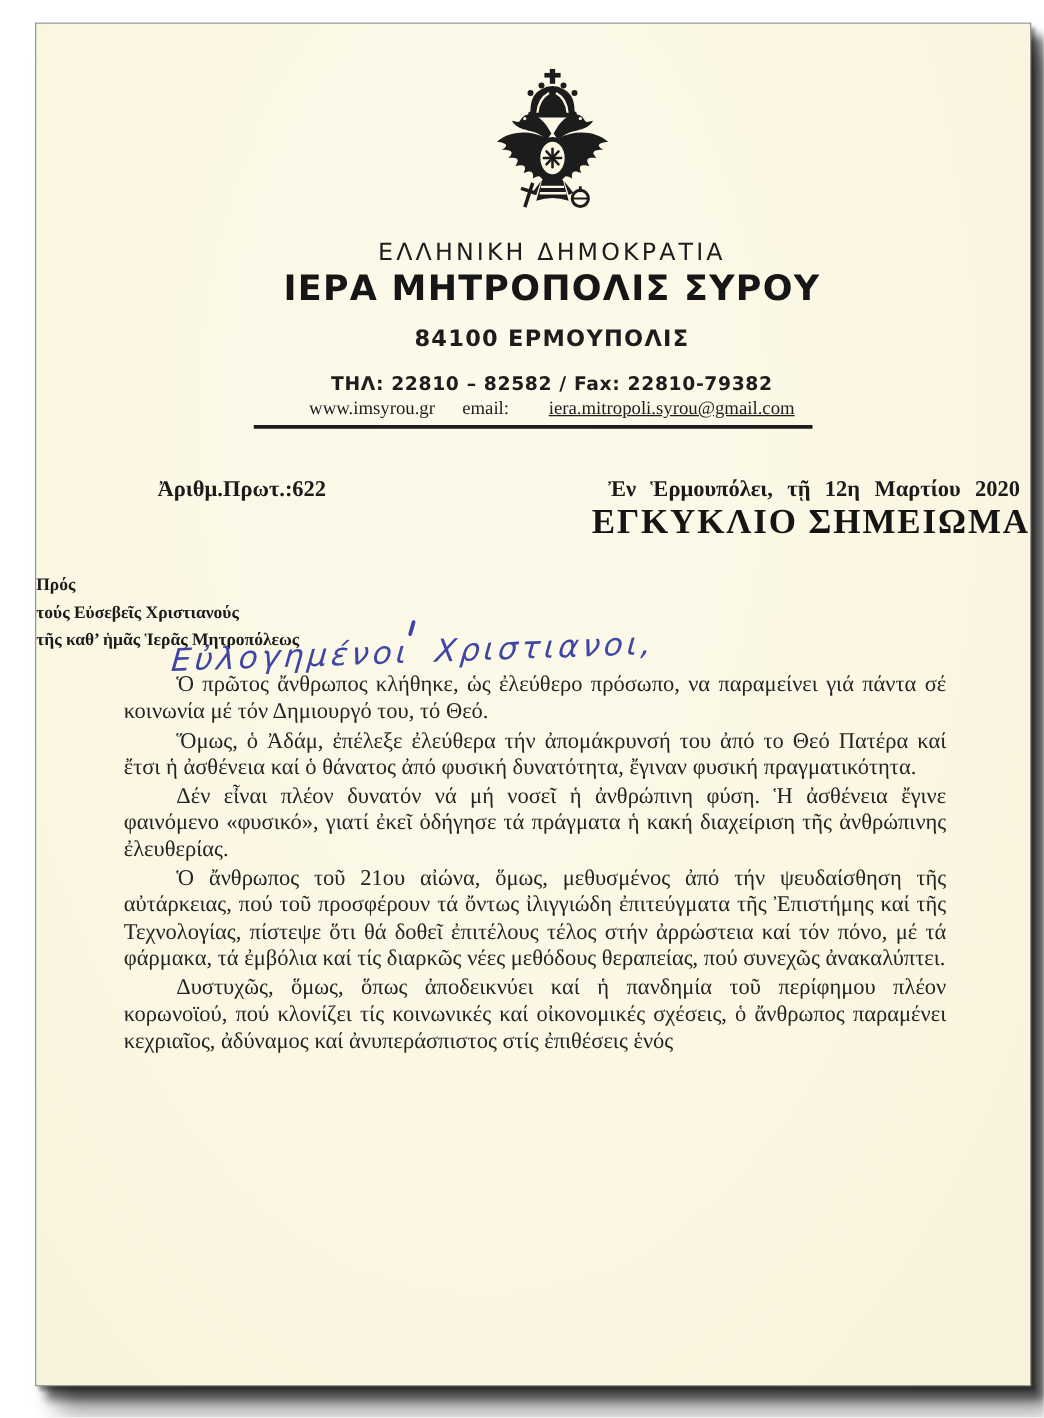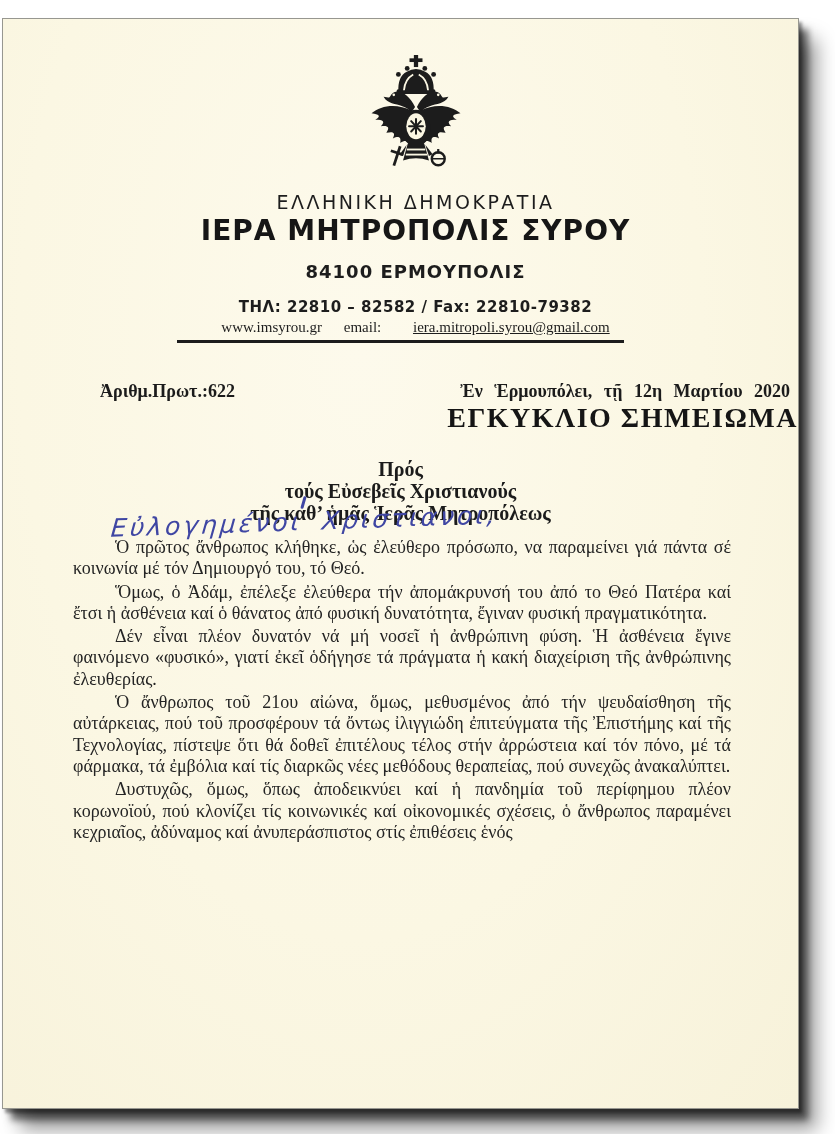--- a/index.html
+++ b/index.html
@@ -4,21 +4,21 @@
 <style>
   html,body { margin:0; padding:0; }
   body {
     width:835px; height:1134px;
     background:#ffffff;
     position:relative;
     overflow:hidden;
     font-family:"Liberation Serif", serif;
   }
   .page {
-    position:absolute; left:2px; top:18px;
+    position:absolute; left:28px; top:18px;
     width:797px; height:1091px;
     background:radial-gradient(ellipse at 45% 30%, #fdfaec 0%, #fbf7e3 55%, #f7f2da 100%);
     border:1px solid #979790;
     box-shadow:
       3px 4px 3px rgba(0,0,0,0.40),
       9px 11px 7px rgba(0,0,0,0.55),
       18px 21px 18px rgba(0,0,0,0.38);
     box-sizing:border-box;
     color:#222;
   }
@@ -64,22 +64,22 @@
     margin-top:38px;
     font-weight:bold; font-size:18px; color:#1b1b1b;
   }
   .proto-row .date { word-spacing:7px; }
   .doc-title {
     text-align:right; font-weight:bold;
     font-size:28px; letter-spacing:1.5px;
     color:#151515;
   }
   .addressee {
-    text-align:center; font-weight:bold;
-    font-size:20px; line-height:22px;
+    text-align:left; font-weight:bold;
+    font-size:14px; line-height:22px;
     margin-top:24px; color:#1b1b1b;
   }
   .body-text {
     margin-top:13px;
     padding:0 67px 0 70px;
     font-size:18px; line-height:21.3px;
     text-align:justify; color:#242424;
   }
   .body-text p { margin:0 0 2px 0; text-indent:42px; }
   .body-text p.stretch { text-align-last:justify; }

